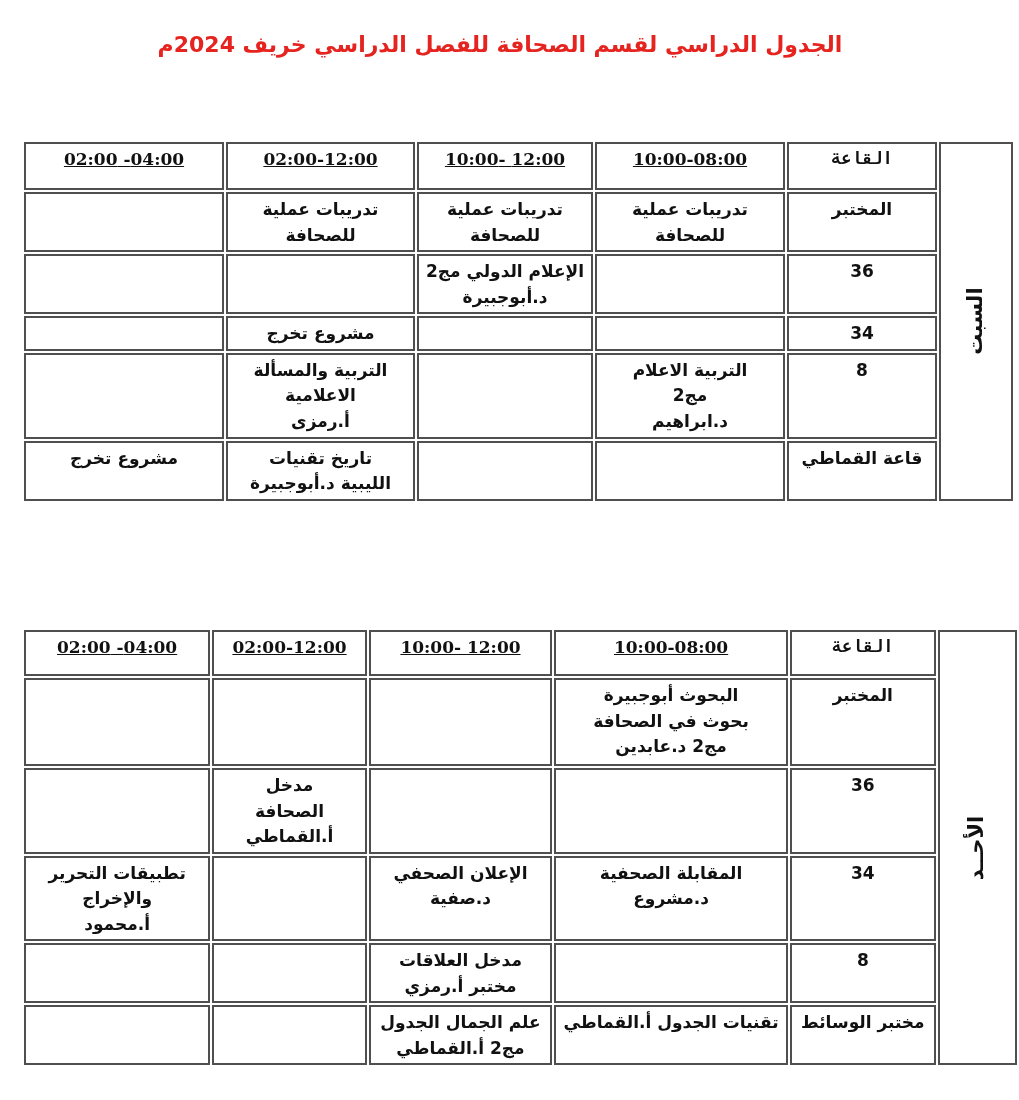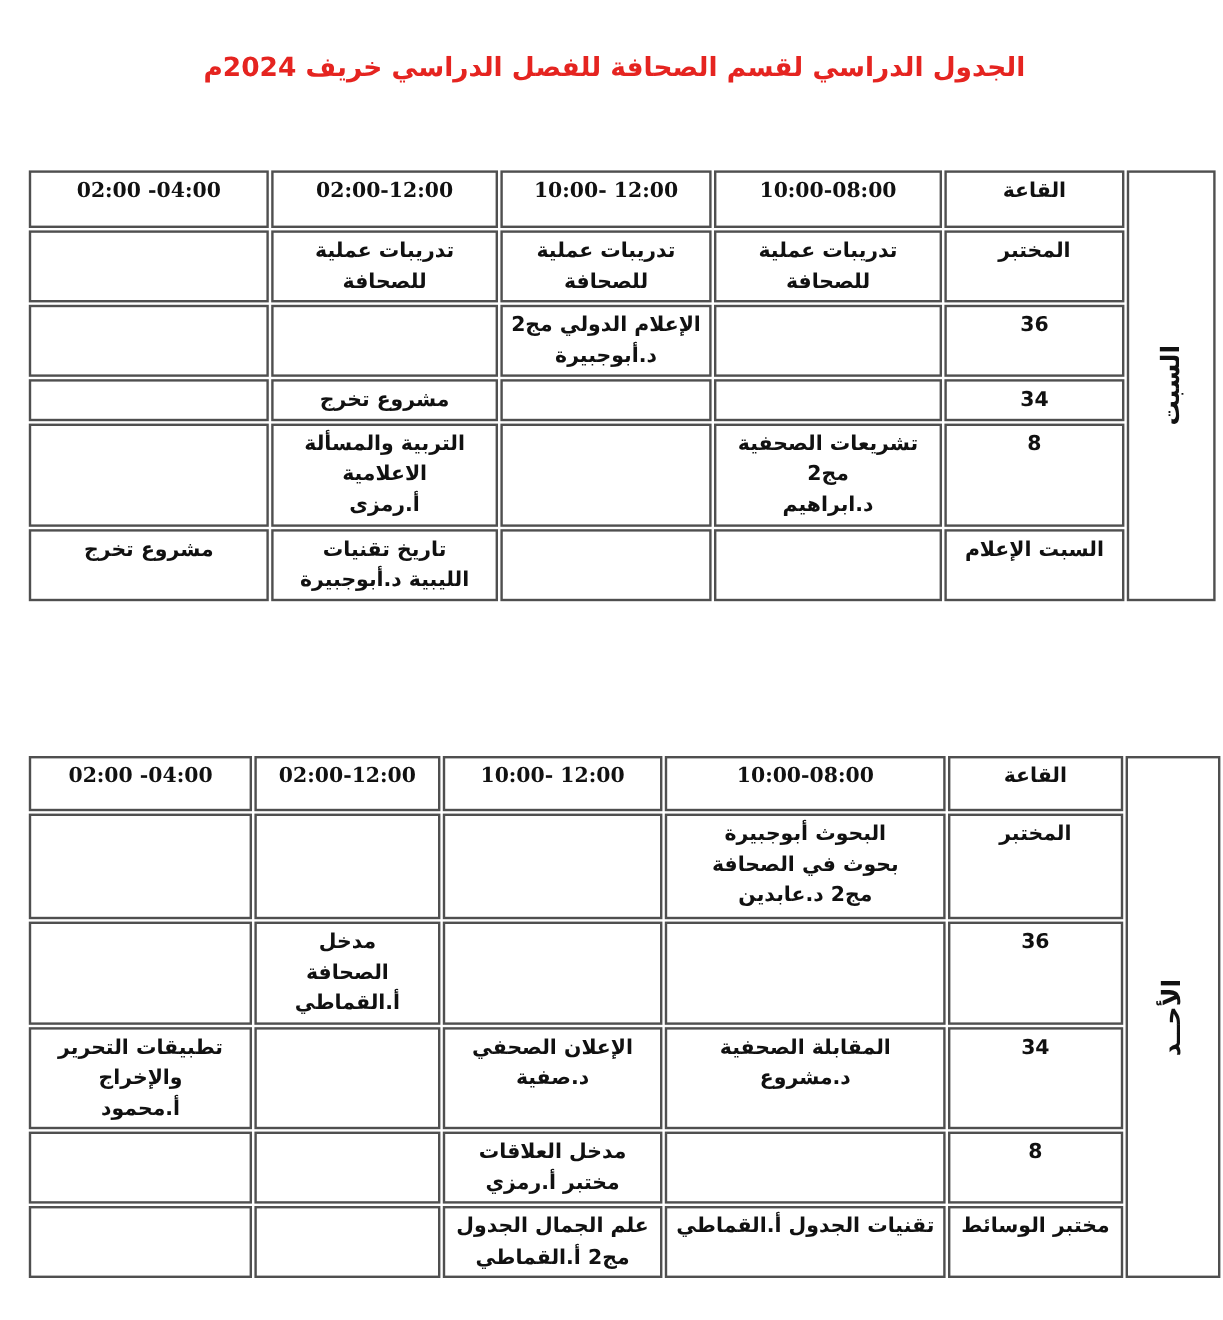--- a/index.html
+++ b/index.html
@@ -5,21 +5,21 @@
   html,body{margin:0;padding:0;background:#ffffff;}
   body{
     width:1019px;height:1100px;position:relative;
     font-family:"DejaVu Sans", sans-serif;
     -webkit-font-smoothing:antialiased;
   }
   .page{position:absolute;inset:0;background:#ffffff;}
 
   .doc-title{
     position:absolute;top:32px;left:0;width:1000px;
-    text-align:center;margin:12px;
+    text-align:center;margin:0;
     font-size:22px;font-weight:bold;color:#e52420;
     direction:rtl;
   }
 
   .tbl-wrap{position:absolute;}
   #tbl1{left:22px;top:140px;}
   #tbl2{left:22px;top:628px;}
 
   table.sched{
     border-collapse:separate;border-spacing:2px;
@@ -36,24 +36,24 @@
   td.day-cell{vertical-align:middle;position:relative;}
   .day-label{
     position:absolute;top:50%;left:50%;
     transform:translate(-50%,-50%) rotate(-90deg);
     transform-origin:center;white-space:nowrap;
     font-size:21px;font-weight:bold;
   }
   td.time-cell{
     direction:ltr;unicode-bidi:isolate;
     font-family:"DejaVu Serif", serif;font-weight:normal;
-    font-size:20px;vertical-align:middle;white-space:nowrap;
+    font-size:20px;vertical-align:middle;white-space:nowrap;text-decoration:underline;
   }
   td.room-head{
-    text-align:right;padding-right:14px;vertical-align:top;font-size:17px;
+    text-align:right;padding-right:14px;vertical-align:top;font-size:17px;font-family:Liberation Mono, monospace;
   }
   td.room-name{text-align:right;padding-right:10px;font-size:17px;}
   td.room-num{text-align:center;font-size:18px;}
 </style>
 </head>
 <body>
 
 <div class="page">
 
   <h1 class="doc-title">الجدول الدراسي لقسم الصحافة للفصل الدراسي خريف 2024م</h1>
@@ -99,31 +99,31 @@
       </tr>
       <tr style="height:30px">
         <td class="room-num">34</td>
         <td></td>
         <td></td>
         <td>مشروع تخرج</td>
         <td></td>
       </tr>
       <tr style="height:86px">
         <td class="room-num">8</td>
-        <td>تشريعات الصحفية
+        <td>التربية الاعلام
 مج2
 د.ابراهيم</td>
         <td></td>
         <td>التربية والمسألة
 الاعلامية
 أ.رمزى</td>
         <td></td>
       </tr>
       <tr style="height:58px">
-        <td class="room-name">السبت الإعلام</td>
+        <td class="room-name">قاعة القماطي</td>
         <td></td>
         <td></td>
         <td>تاريخ تقنيات
 الليبية د.أبوجبيرة</td>
         <td>مشروع تخرج</td>
       </tr>
     </tbody>
       </table>
   </div>
 

